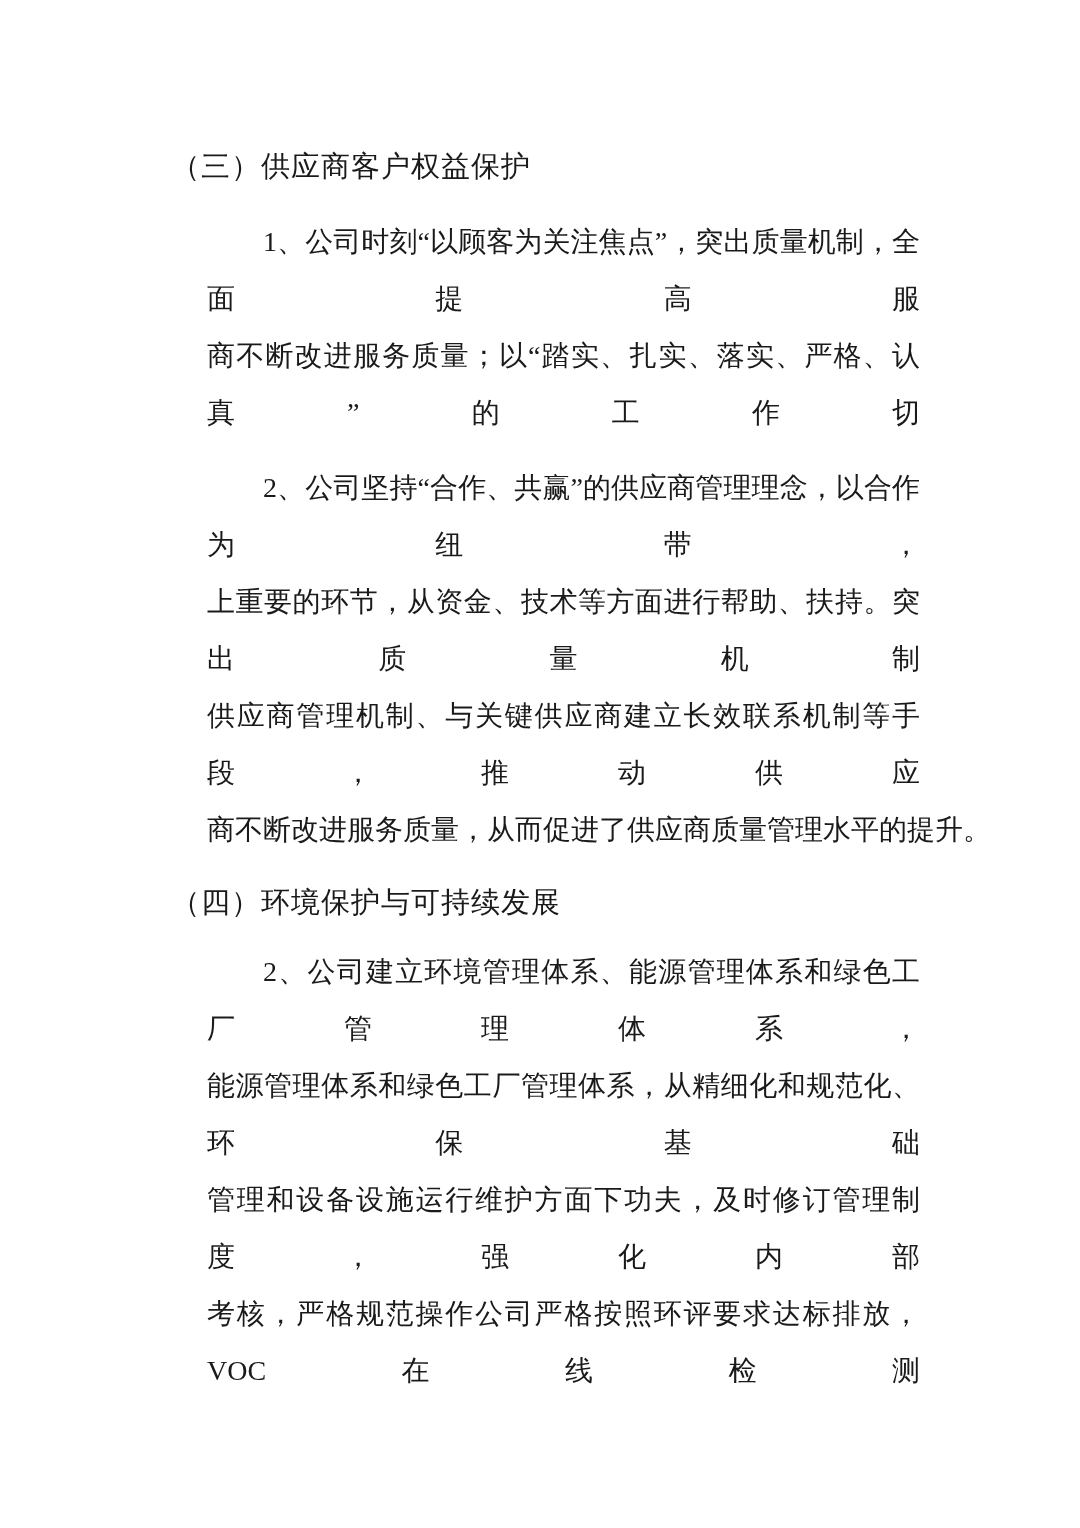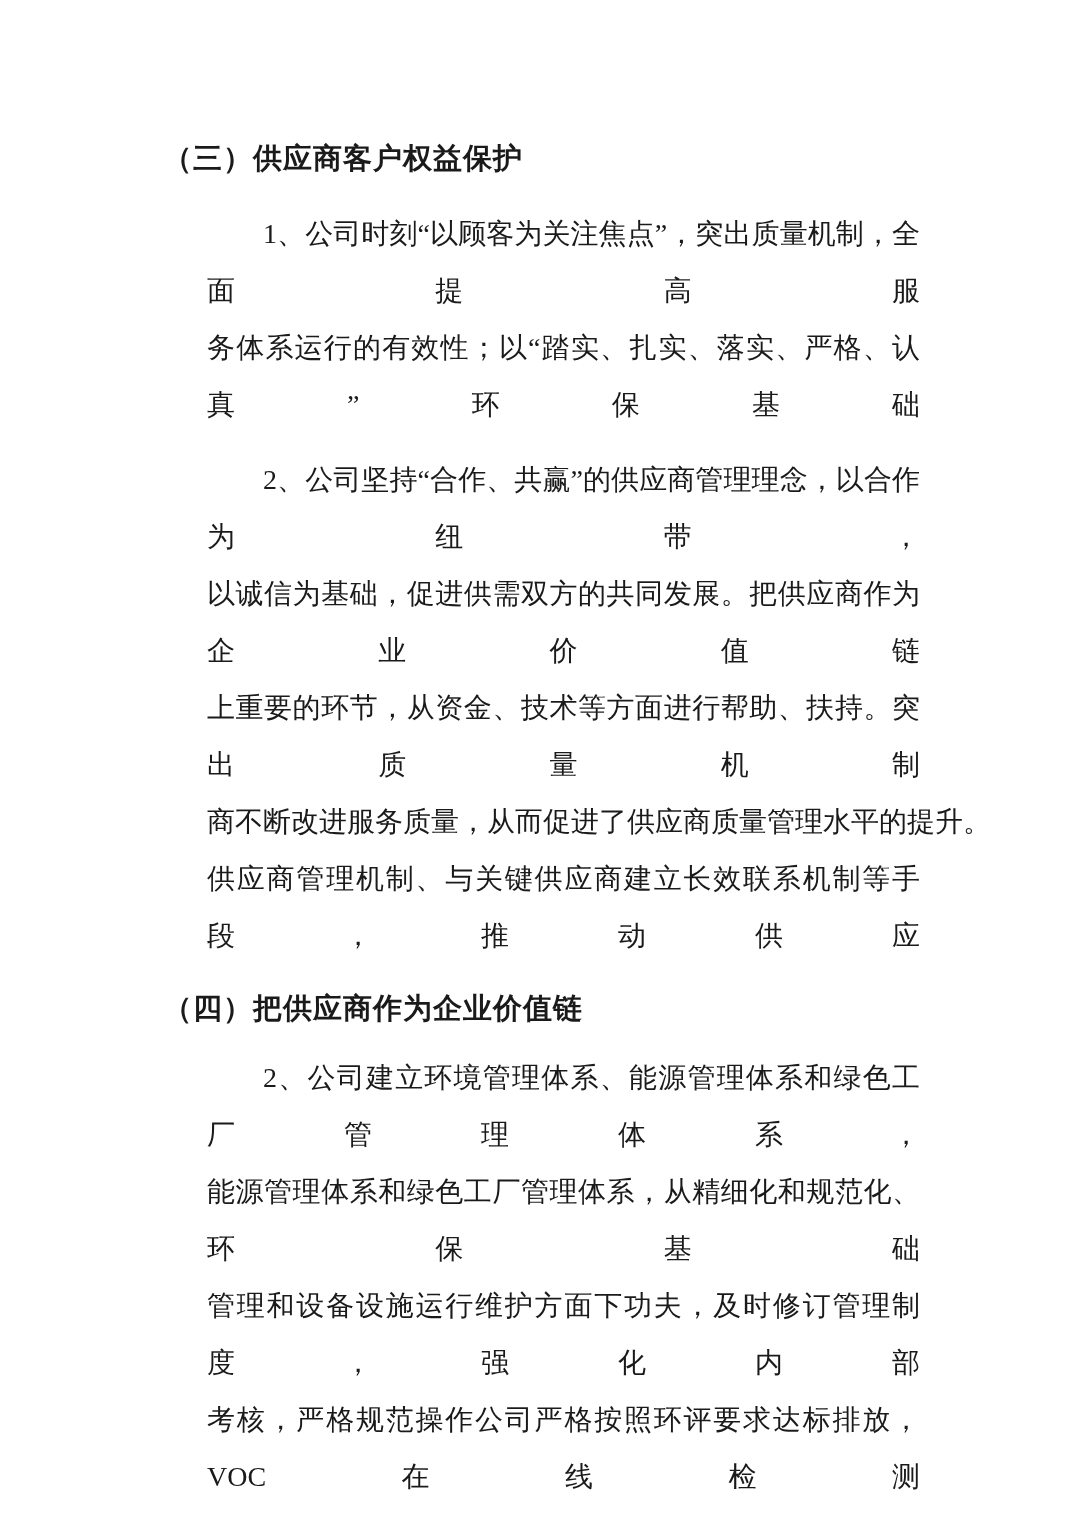--- a/index.html
+++ b/index.html
@@ -16,23 +16,23 @@
     color: #1a1a1a;
     font-family: "Liberation Serif", "DejaVu Serif", serif;
     box-sizing: border-box;
     padding: 130px 160px 40px 163px;
   }
   .content {
     width: 757px;
   }
   .heading {
     font-size: 29px;
-    font-weight: 700;
+    font-weight: 400;
     line-height: 57px;
-    margin: 0;
+    margin: 8px;
     letter-spacing: 1px;
     white-space: nowrap;
   }
   .heading.mid {
     margin-top: 16px;
     margin-bottom: 12px;
   }
   .heading.first {
     margin-bottom: 18px;
   }
@@ -63,32 +63,31 @@
 </head>
 <body>
 
 <div class="page">
   <div class="content">
 
     <h2 class="heading first">（三）供应商客户权益保护</h2>
 
     <div class="para">
       <div class="line fill indent">1、公司时刻“以顾客为关注焦点”，突出质量机制，全面提高服</div>
-      <div class="line fill">务体系运行的有效性；以“踏实、扎实、落实、严格、认真”环保基础</div>
+      <div class="line fill">商不断改进服务质量；以“踏实、扎实、落实、严格、认真”的工作切</div>
     </div>
 
     <div class="para">
       <div class="line fill indent">2、公司坚持“合作、共赢”的供应商管理理念，以合作为纽带，</div>
-      <div class="line fill">以诚信为基础，促进供需双方的共同发展。把供应商作为企业价值链</div>
       <div class="line fill">上重要的环节，从资金、技术等方面进行帮助、扶持。突出质量机制</div>
+      <div class="line fill">供应商管理机制、与关键供应商建立长效联系机制等手段，推动供应</div>
       <div class="line">商不断改进服务质量，从而促进了供应商质量管理水平的提升。</div>
-      <div class="line fill">供应商管理机制、与关键供应商建立长效联系机制等手段，推动供应</div>
     </div>
 
-    <h2 class="heading mid">（四）把供应商作为企业价值链</h2>
+    <h2 class="heading mid">（四）环境保护与可持续发展</h2>
 
     <div class="para">
       <div class="line fill indent">2、公司建立环境管理体系、能源管理体系和绿色工厂管理体系，</div>
       <div class="line fill">能源管理体系和绿色工厂管理体系，从精细化和规范化、环保基础</div>
       <div class="line fill">管理和设备设施运行维护方面下功夫，及时修订管理制度，强化内部</div>
       <div class="line fill">考核，严格规范操作公司严格按照环评要求达标排放，VOC在线检测</div>
 
     </div>
 
   </div>

